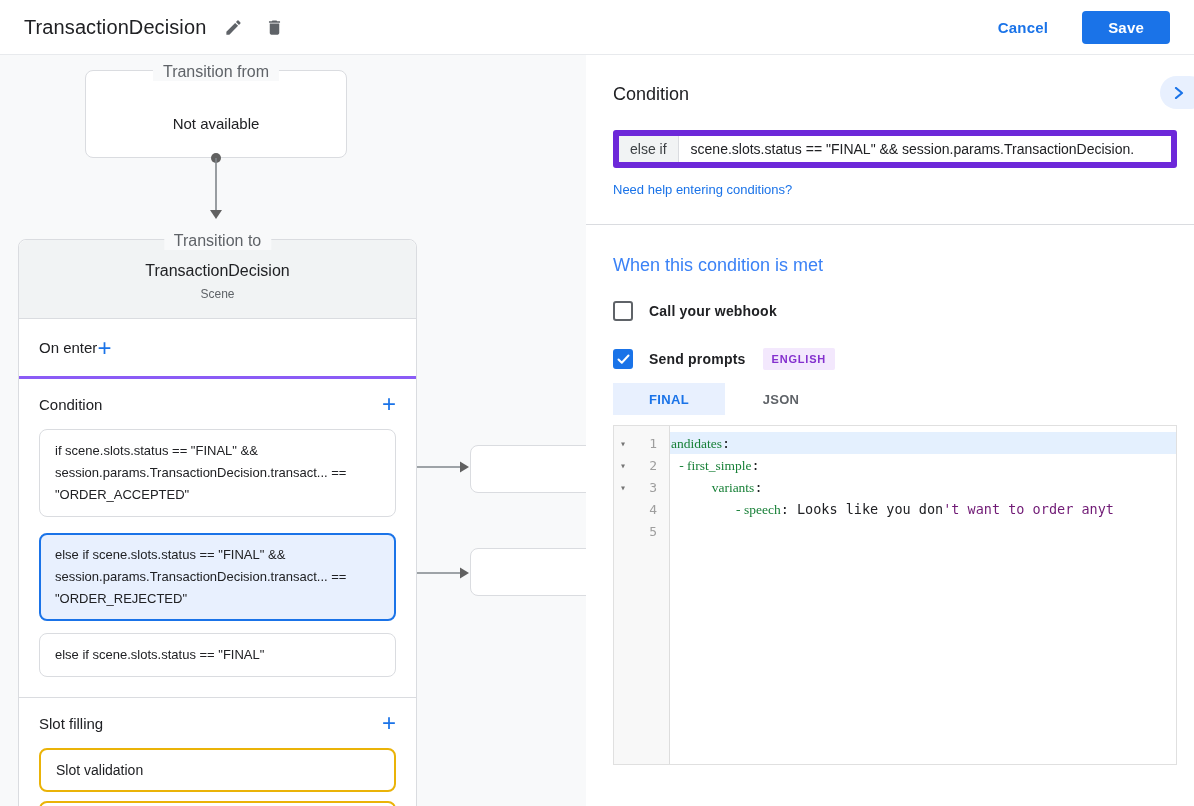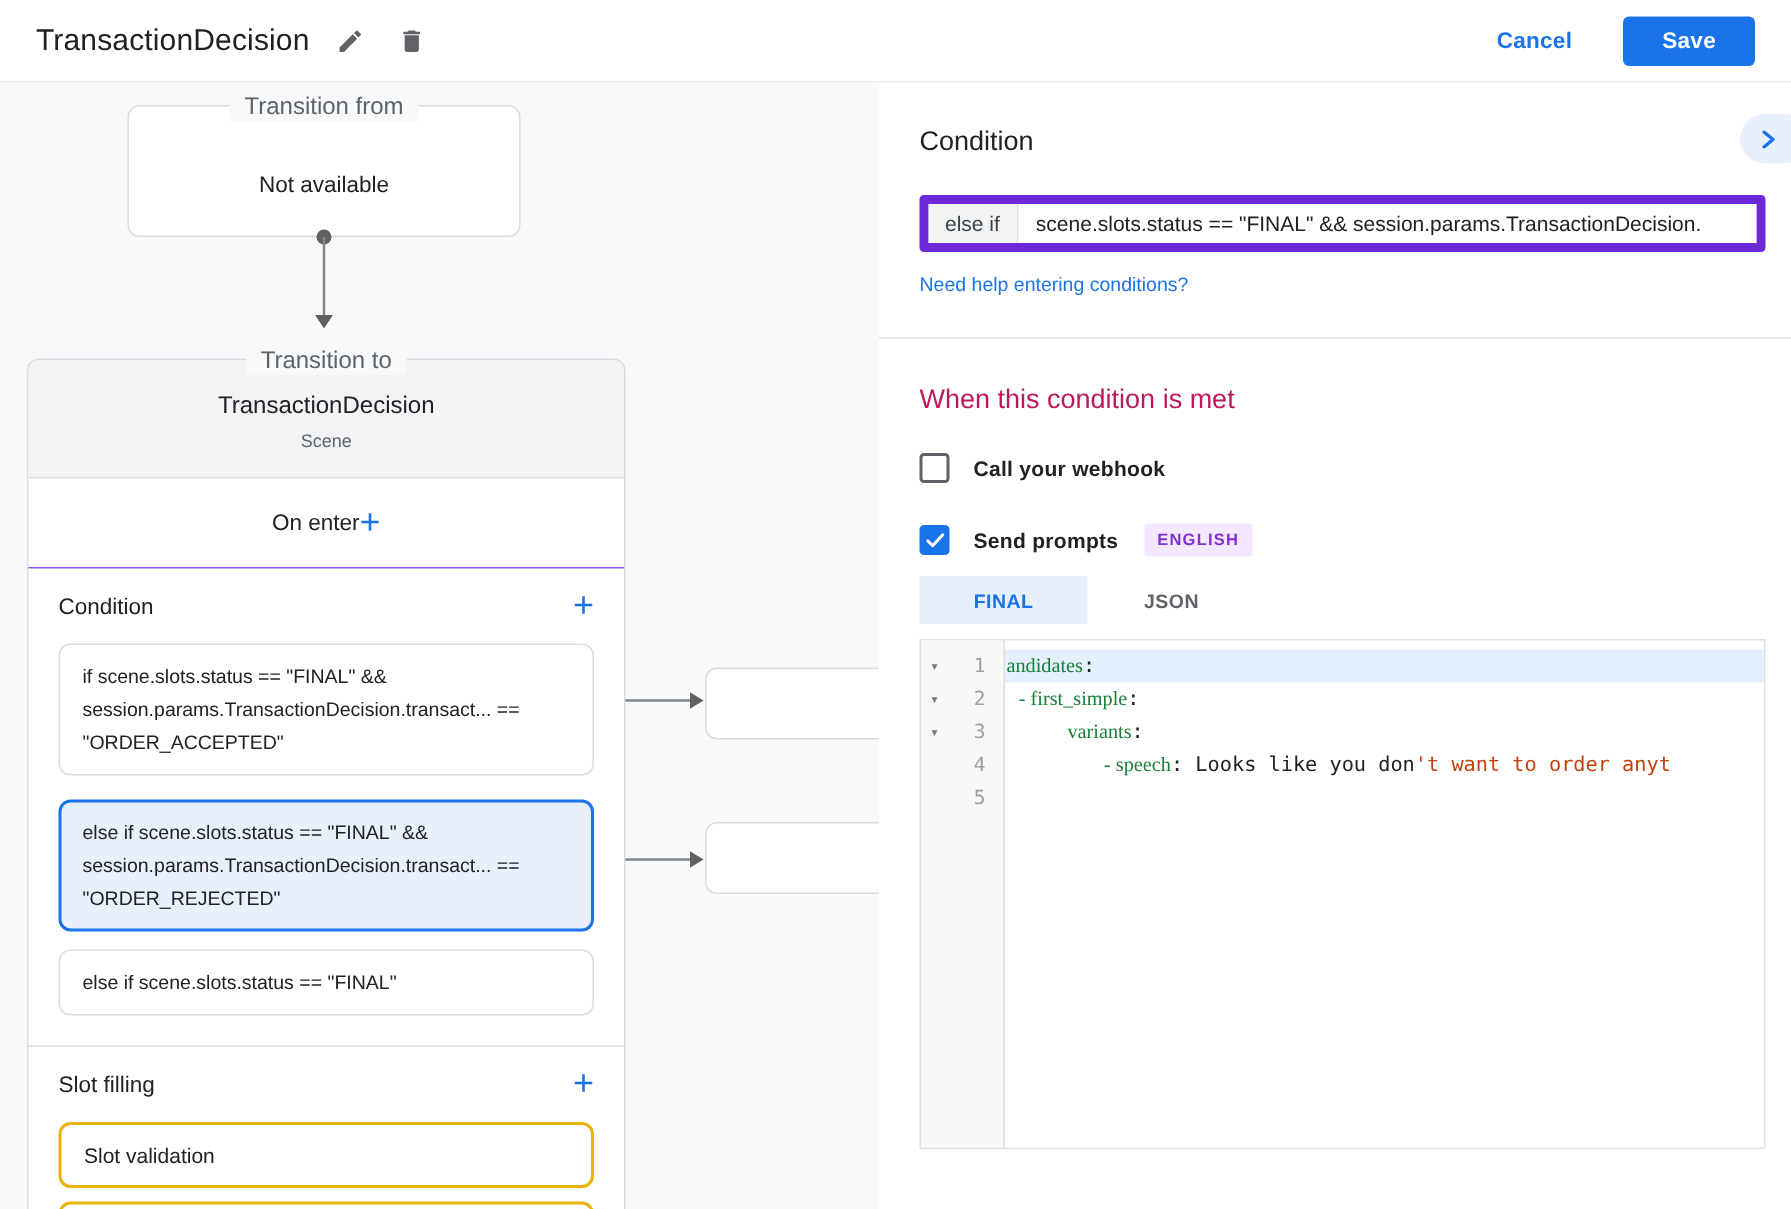--- a/index.html
+++ b/index.html
@@ -32,22 +32,22 @@
   .from-box { left: 85px; top: 15px; width: 262px; height: 88px; }
   .from-value { position: absolute; left: 0; right: 0; top: 44px; text-align: center;
     font-size: 15px; color: #202124; }
 
   .scene-card { left: 18px; top: 184px; width: 399px; height: 640px; }
   .scene-header { background: #f1f3f4; border-bottom: 1px solid #dadce0;
     border-radius: 8px 8px 0 0; height: 79px; text-align: center; padding-top: 22px; }
   .scene-name { font-size: 16px; color: #202124; }
   .scene-type { font-size: 12px; color: #5f6368; margin-top: 7px; }
 
-  .row-section { display: flex; align-items: center; justify-content: center;
-    height: 60px; padding: 0 20px; border-bottom: 1px solid #8b5cf6; }
+  .row-section { display: flex; align-items: center; justify-content: flex-start;
+    height: 60px; padding: 0 20px; border-bottom: 3px solid #8b5cf6; }
   .section-label { font-size: 15px; color: #202124; }
   .add-icon { color: #1a73e8; font-size: 24px; font-weight: normal; line-height: 1;
     cursor: pointer; background: none; border: none; }
   .add-icon::before { content: "+"; }
 
   .block-section { padding: 0 20px 20px; border-bottom: 1px solid #dadce0; }
   .block-head { display: flex; align-items: center; justify-content: space-between; height: 50px; }
   .cond-card { border: 1px solid #dadce0; border-radius: 8px; background: #fff;
     padding: 10px 15px; font-size: 13px; line-height: 22px; color: #202124;
     margin-bottom: 16px; cursor: pointer; }
@@ -76,21 +76,21 @@
     border: 6px solid #6d28d9; border-radius: 3px; overflow: hidden; }
   .cond-prefix { background: #f1f3f4; border-right: 1px solid #dadce0; color: #3c4043;
     font-size: 14px; display: flex; align-items: center; padding: 0 11px; white-space: nowrap; }
   .cond-input { flex: 1; border: none; outline: none; font-size: 14px; color: #202124;
     padding: 0 12px; font-family: "Liberation Sans", sans-serif; background: #fff; }
 
   .help-link { display: inline-block; margin-top: 14px; font-size: 13px; color: #1a73e8;
     text-decoration: none; cursor: pointer; }
   .panel-divider { height: 1px; background: #dadce0; margin: 26px -17px 0 -27px; }
 
-  .when-title { font-size: 18px; color: #be185d; margin-top: 30px; }
+  .when-title { font-size: 18px; color: #3b82f6; margin-top: 30px; }
   .check-row { display: flex; align-items: center; margin-top: 25px; }
   .check-row.second { margin-top: 27px; }
   .checkbox { width: 20px; height: 20px; border-radius: 3px; flex: none; cursor: pointer; }
   .checkbox.unchecked { border: 2px solid #5f6368; background: #fff; }
   .checkbox.checked { background: #1a73e8; border: 2px solid #1a73e8;
     display: flex; align-items: center; justify-content: center; }
   .check-label { font-size: 14px; font-weight: bold; color: #202124; margin-left: 16px;
     letter-spacing: .2px; }
   .lang-badge { margin-left: 17px; background: #f3e8fd; color: #8430ce; font-size: 11px;
     font-weight: bold; letter-spacing: .8px; padding: 5px 9px; border-radius: 2px; }
@@ -110,21 +110,21 @@
     padding-top: 6px; flex: none; }
   .gutter-row { height: 22px; display: flex; align-items: center; }
   .fold { width: 18px; text-align: center; color: #757575; font-size: 10px; }
   .fold.has::before { content: "▾"; cursor: pointer; }
   .lnum { flex: 1; text-align: right; padding-right: 12px; color: #9e9e9e; font-size: 13px; }
   .code-area { flex: 1; padding-top: 6px; overflow: hidden; }
   .code-line { height: 22px; font-size: 13.5px; line-height: 22px; white-space: pre;
     color: #202124; padding-left: 1px; }
   .code-line.active { background: #e4f0fe; }
   .tok-key { color: #188038; font-family: Liberation Serif, serif; }
-  .tok-str { color: #c2410c; }
+  .tok-str { color: #701a75; }
 </style>
 </head>
 <body>
 
 <div class="app">
 
   <div class="topbar">
     <span class="topbar-title">TransactionDecision</span>
     <button class="icon-btn">
       <span style="display:inline-flex">

